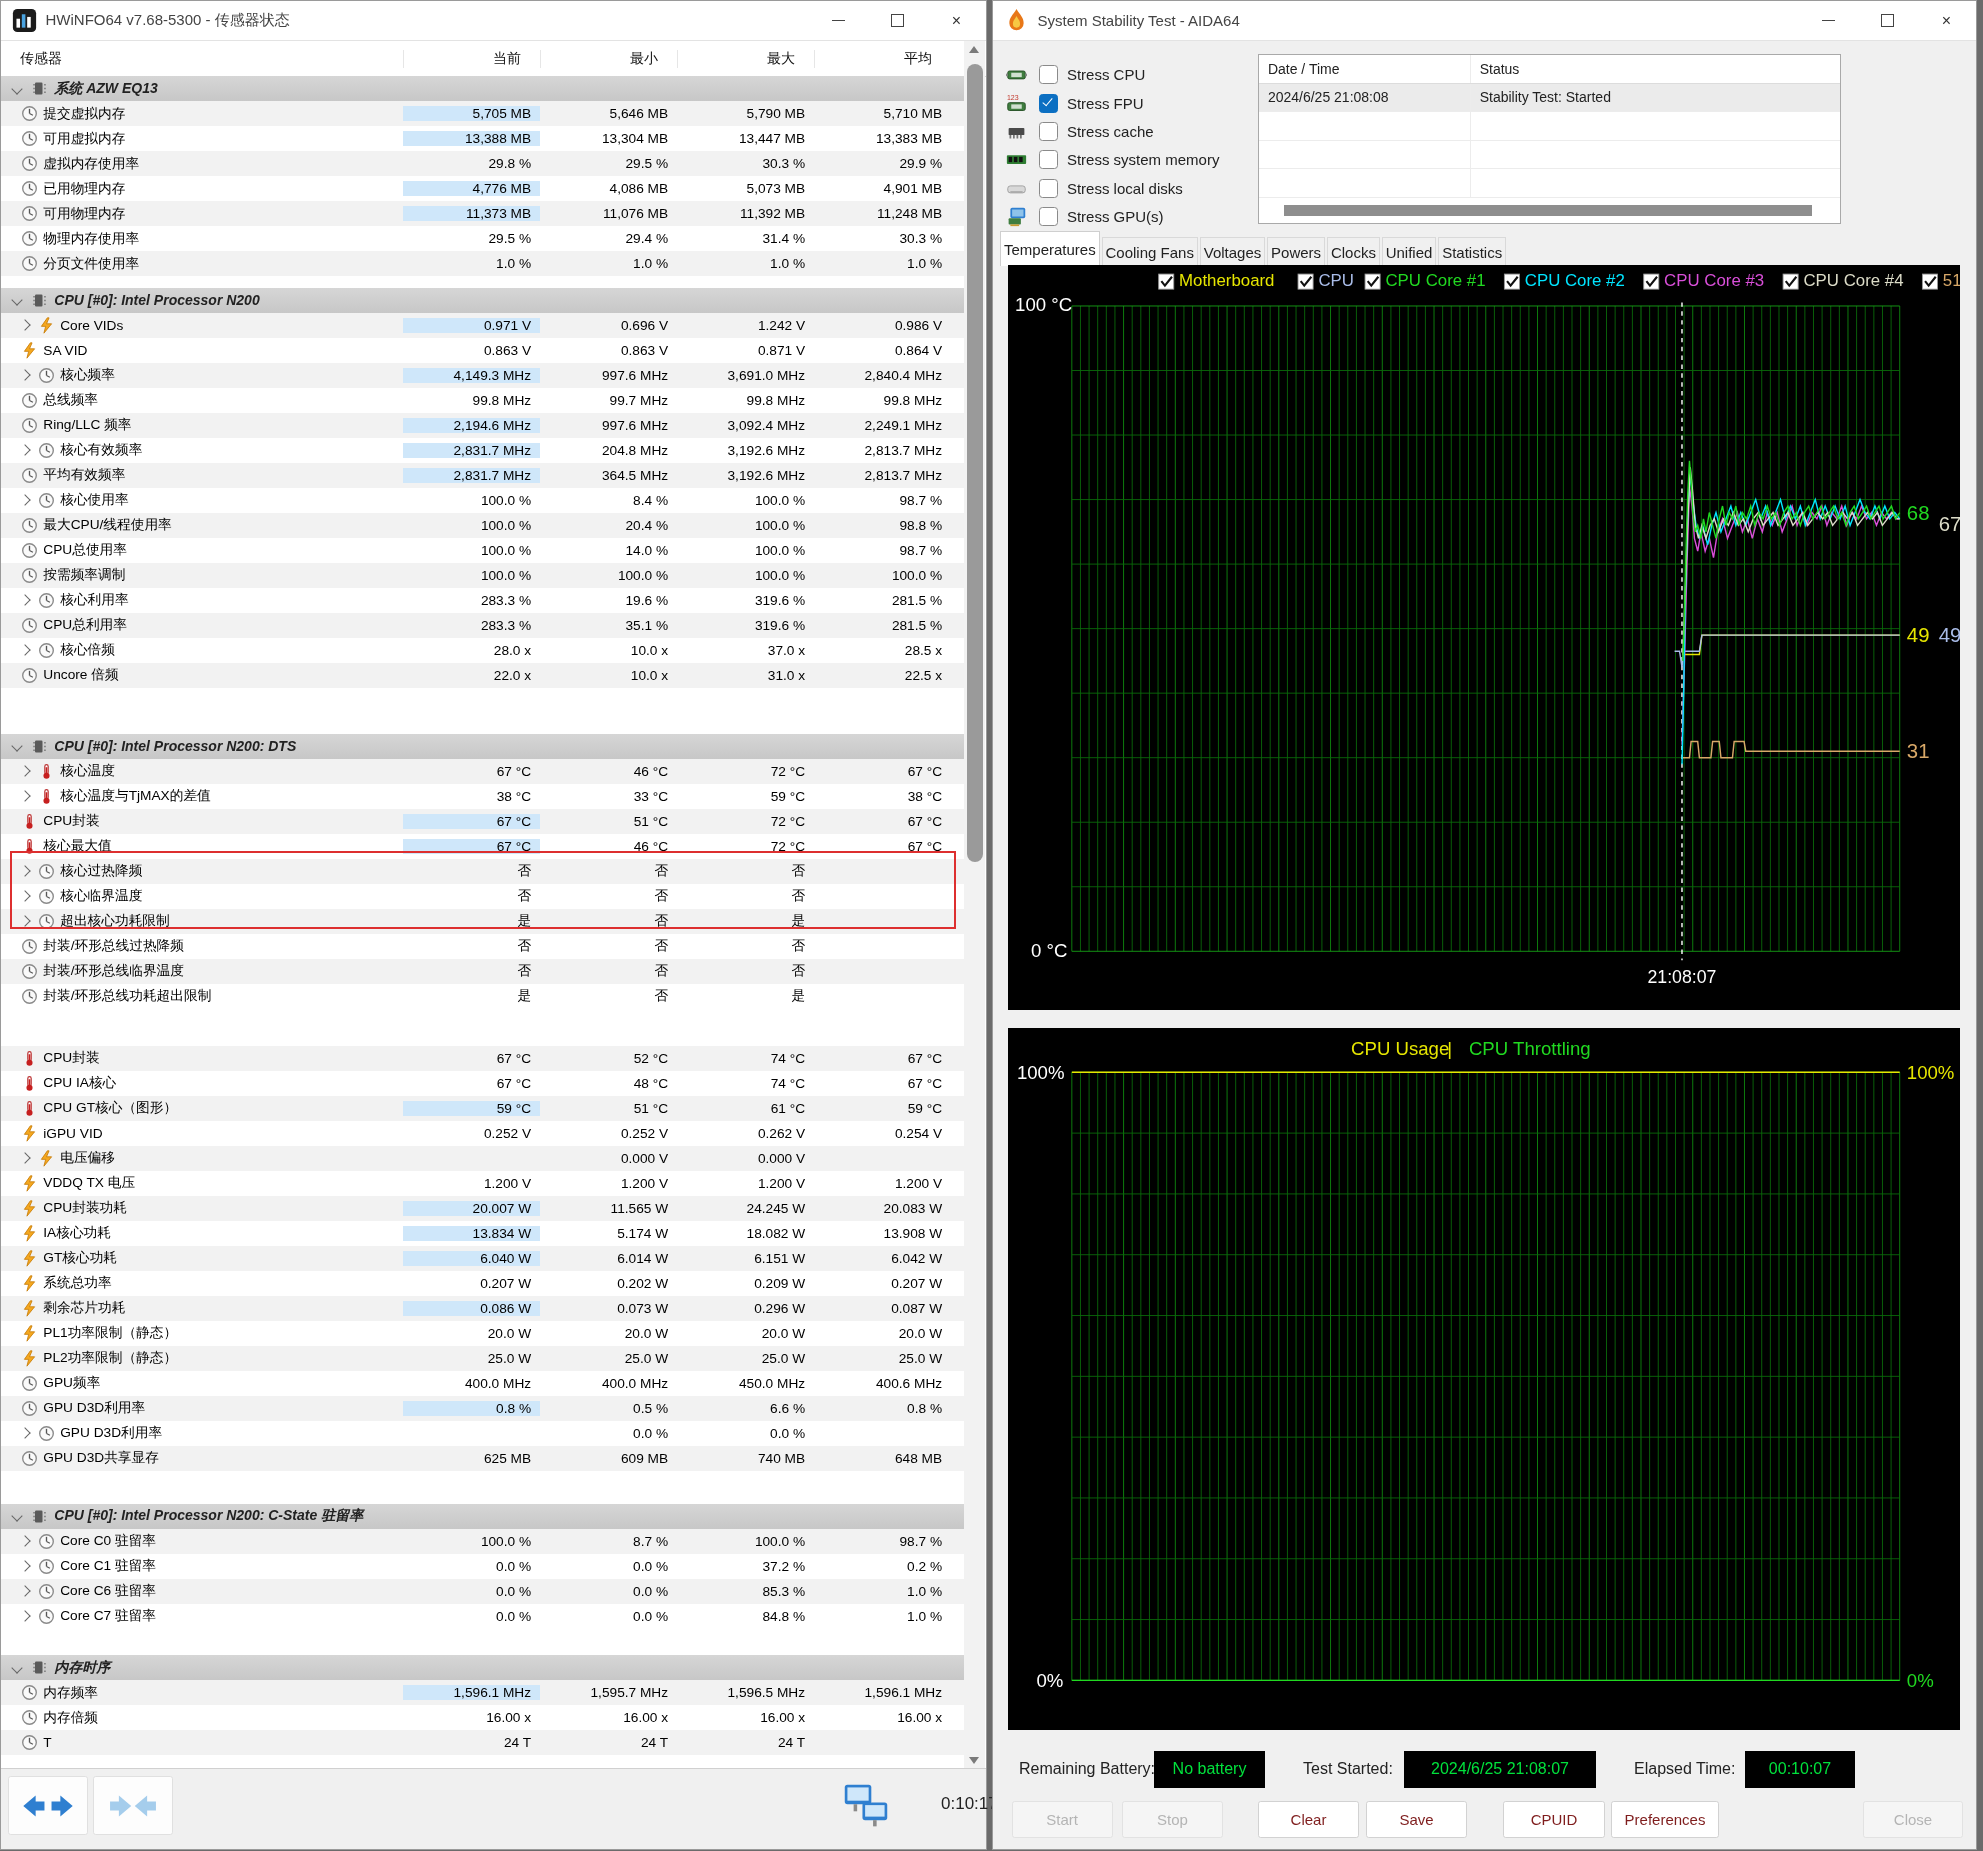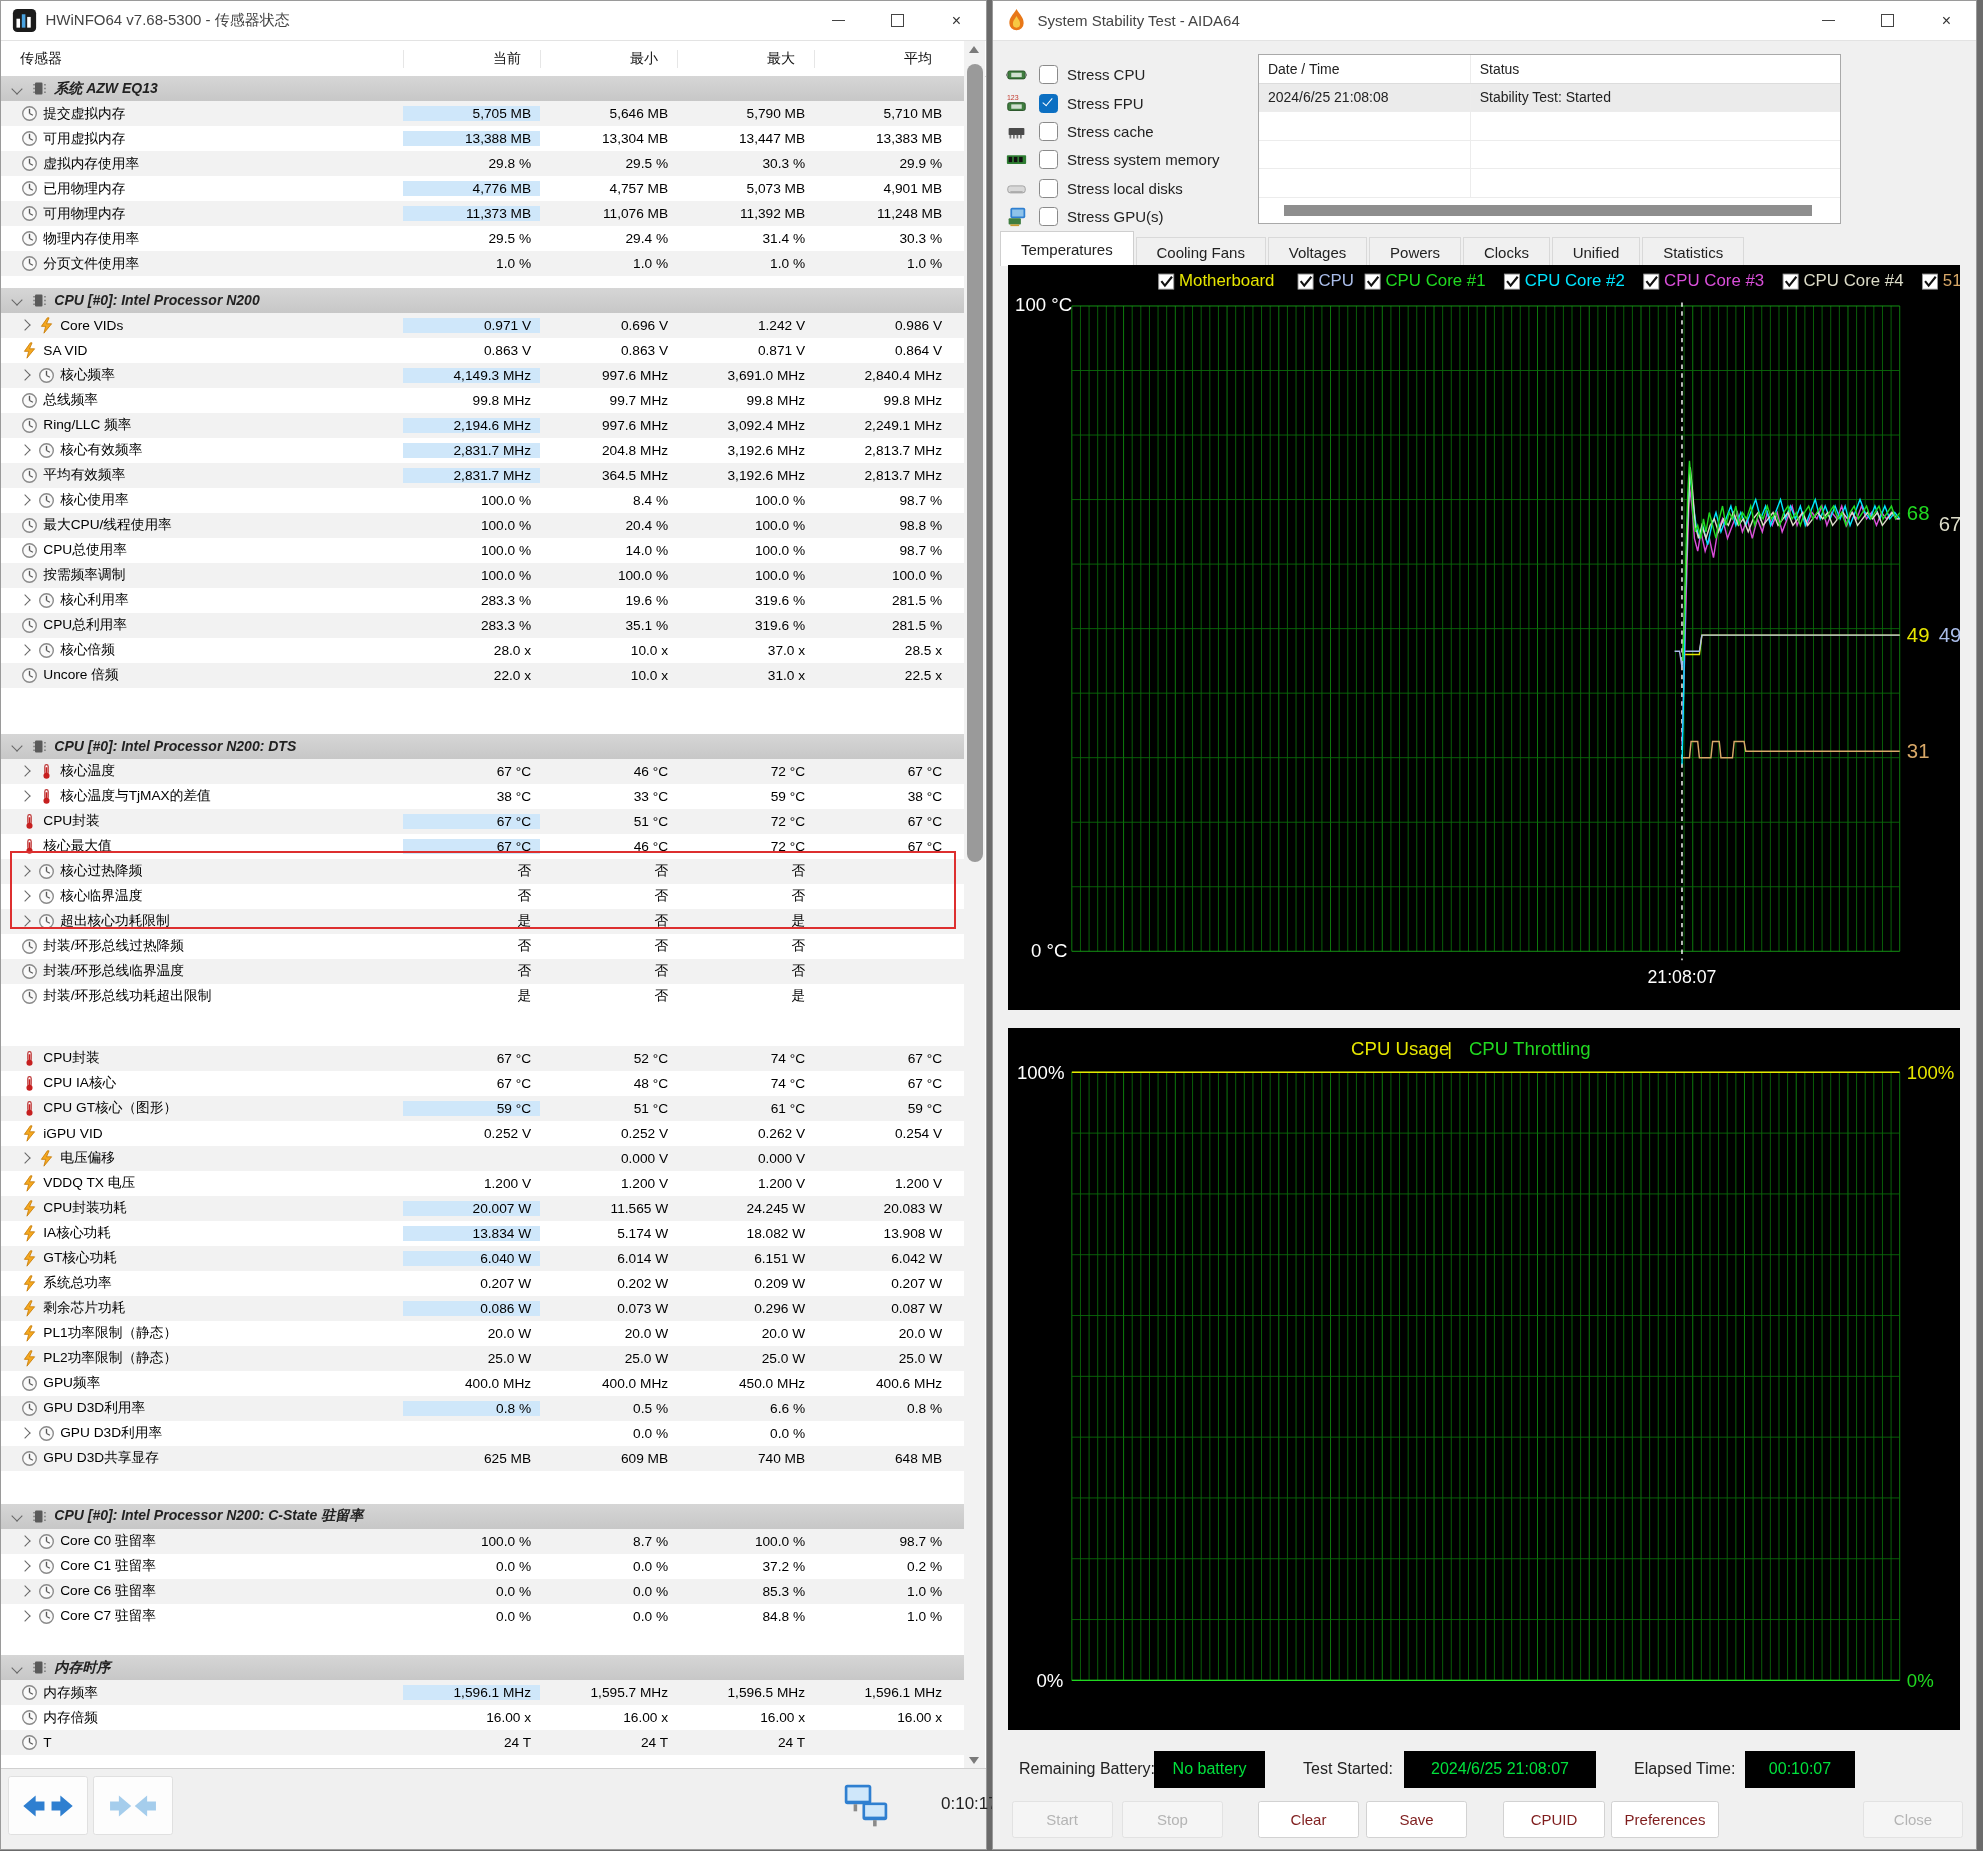--- a/index.html
+++ b/index.html
@@ -69,21 +69,21 @@
 
   #log-panel{position:absolute;left:265px;top:53px;width:583px;height:170px;background:#fff;border:0.9px solid #a9a9a9;box-sizing:border-box;}
   #log-table{width:100%;border-collapse:collapse;font-size:14px;color:#222;}
   #log-table th,#log-table td{border-bottom:0.9px solid #ececec;text-align:left;font-weight:normal;padding:0 8.9px;height:27.5px;}
   #log-table th{border-bottom:0.9px solid #dcdcdc;}
   #log-table .c1{width:193px;border-right:0.9px solid #ececec;}
   #log-table tr.hl-row{background:#ebebeb;}
   #log-progress{position:absolute;left:25px;right:28px;bottom:7px;height:11.5px;background:#8e8e8e;}
 
   #tab-bar{position:absolute;left:7px;top:231px;height:34px;display:flex;align-items:flex-end;}
-  .tab{height:28px;display:flex;align-items:center;padding:0 20px;font-size:15px;color:#222;
+  .tab{height:28px;display:flex;align-items:center;padding:0 3px;font-size:15px;color:#222;
        background:#f0f0f0;border:0.9px solid #d9d9d9;border-bottom:none;margin-right:1.8px;}
   .tab.active{height:34px;background:#fff;border-color:#cfcfcf;}
 
   .chartbox{position:absolute;left:15px;width:952px;background:#000;}
   #temp-chart{top:264px;height:745px;}
   #usage-chart{top:1027px;height:702px;}
 
   #aida-status{position:absolute;left:0;right:0;top:1748px;height:41px;font-size:16px;color:#222;}
   .stat-label{position:absolute;top:10.6px;}
   .stat-box{position:absolute;top:1.8px;height:37px;background:#000;color:#00e23c;display:flex;align-items:center;justify-content:center;font-size:16px;}
@@ -181,21 +181,21 @@
       <div class="srow odd">
         <div class="labelcell">
           <span class="rowicon"><svg viewBox="0 0 20 20" width="17" height="17">
               <circle cx="10" cy="10" r="8" fill="#fafafa" stroke="#8a8a8a" stroke-width="1.6"></circle>
               <line x1="10" y1="10" x2="10" y2="4.5" stroke="#555" stroke-width="1.6"></line>
               <line x1="10" y1="10" x2="14" y2="12" stroke="#555" stroke-width="1.4"></line>
             </svg></span>
           <span>已用物理内存</span>
         </div>
         <div class="vcell hl">4,776 MB</div>
-        <div class="vcell">4,757 MB</div>
+        <div class="vcell">4,086 MB</div>
         <div class="vcell">5,073 MB</div>
         <div class="vcell">4,901 MB</div>
       </div>
       <div class="srow even">
         <div class="labelcell">
           <span class="rowicon"><svg viewBox="0 0 20 20" width="17" height="17">
               <circle cx="10" cy="10" r="8" fill="#fafafa" stroke="#8a8a8a" stroke-width="1.6"></circle>
               <line x1="10" y1="10" x2="10" y2="4.5" stroke="#555" stroke-width="1.6"></line>
               <line x1="10" y1="10" x2="14" y2="12" stroke="#555" stroke-width="1.4"></line>
             </svg></span>

